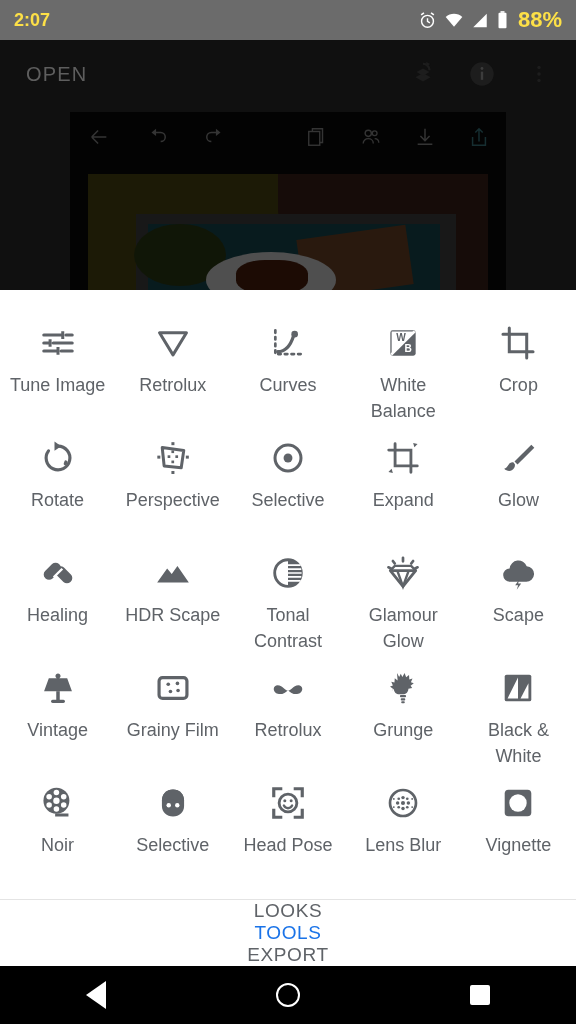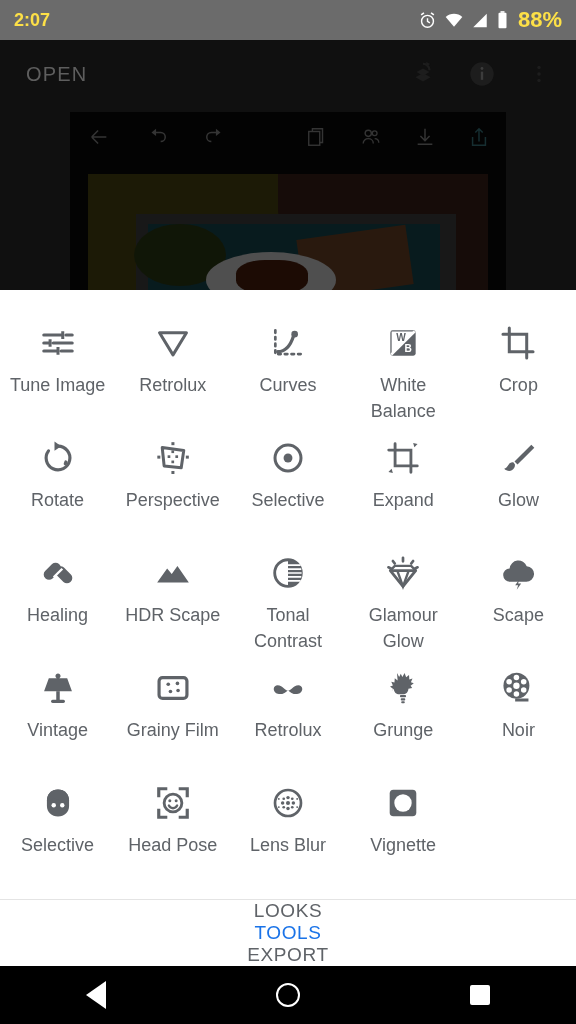--- a/index.html
+++ b/index.html
@@ -434,20 +434,30 @@
       <div class="tool">
         <div class="ic">
           <svg width="38" height="38" viewBox="0 0 24 24">
             <path d="M8.2 2.6l1.4 2.4 1-2 1 2 1.4-2.4 1 2.6 1.8-1.4.2 2.8 2-.6-1 2.4 1.8.6-2 1.6 1 1.4-2.4.4c0 2.2-1.7 3.6-3.4 3.6h-2.4c-1.7 0-3.4-1.4-3.4-3.6L4.8 14l1-1.4-2-1.6 1.8-.6-1-2.4 2 .6.2-2.8 1.8 1.4z" fill="#5f6368"></path>
             <rect x="10.1" y="16.4" width="3.8" height="1.5" rx=".5" fill="#5f6368"></rect>
             <rect x="10.6" y="18.4" width="2.8" height="1.5" rx=".5" fill="#5f6368"></rect>
             <rect x="10.9" y="20.3" width="2.2" height="1.4" rx=".5" fill="#5f6368"></rect>
           </svg>
         </div>
         <div class="lbl">Grunge</div>
+      </div>
+      <div class="tool">
+        <div class="ic">
+          <svg width="38" height="38" viewBox="0 0 24 24">
+            <rect x="3.6" y="3.6" width="16.8" height="16.8" rx="1.2" fill="#5f6368"></rect>
+            <path d="M5.4 18.6h6.6V5.4z" fill="#fff"></path>
+            <path d="M18.6 18.6h-5L18.6 9z" fill="#fff"></path>
+          </svg>
+        </div>
+        <div class="lbl">Black &amp; White</div>
       </div>
       <div class="tool">
         <div class="ic">
           <svg width="38" height="38" viewBox="0 0 24 24">
             <circle cx="11" cy="10.6" r="8.2" fill="#5f6368"></circle>
             <g fill="#fff">
               <circle cx="11" cy="10.6" r="2"></circle>
               <circle cx="11" cy="5.4" r="1.75"></circle>
               <circle cx="11" cy="15.8" r="1.75"></circle>
               <circle cx="6.4" cy="8" r="1.75"></circle>

